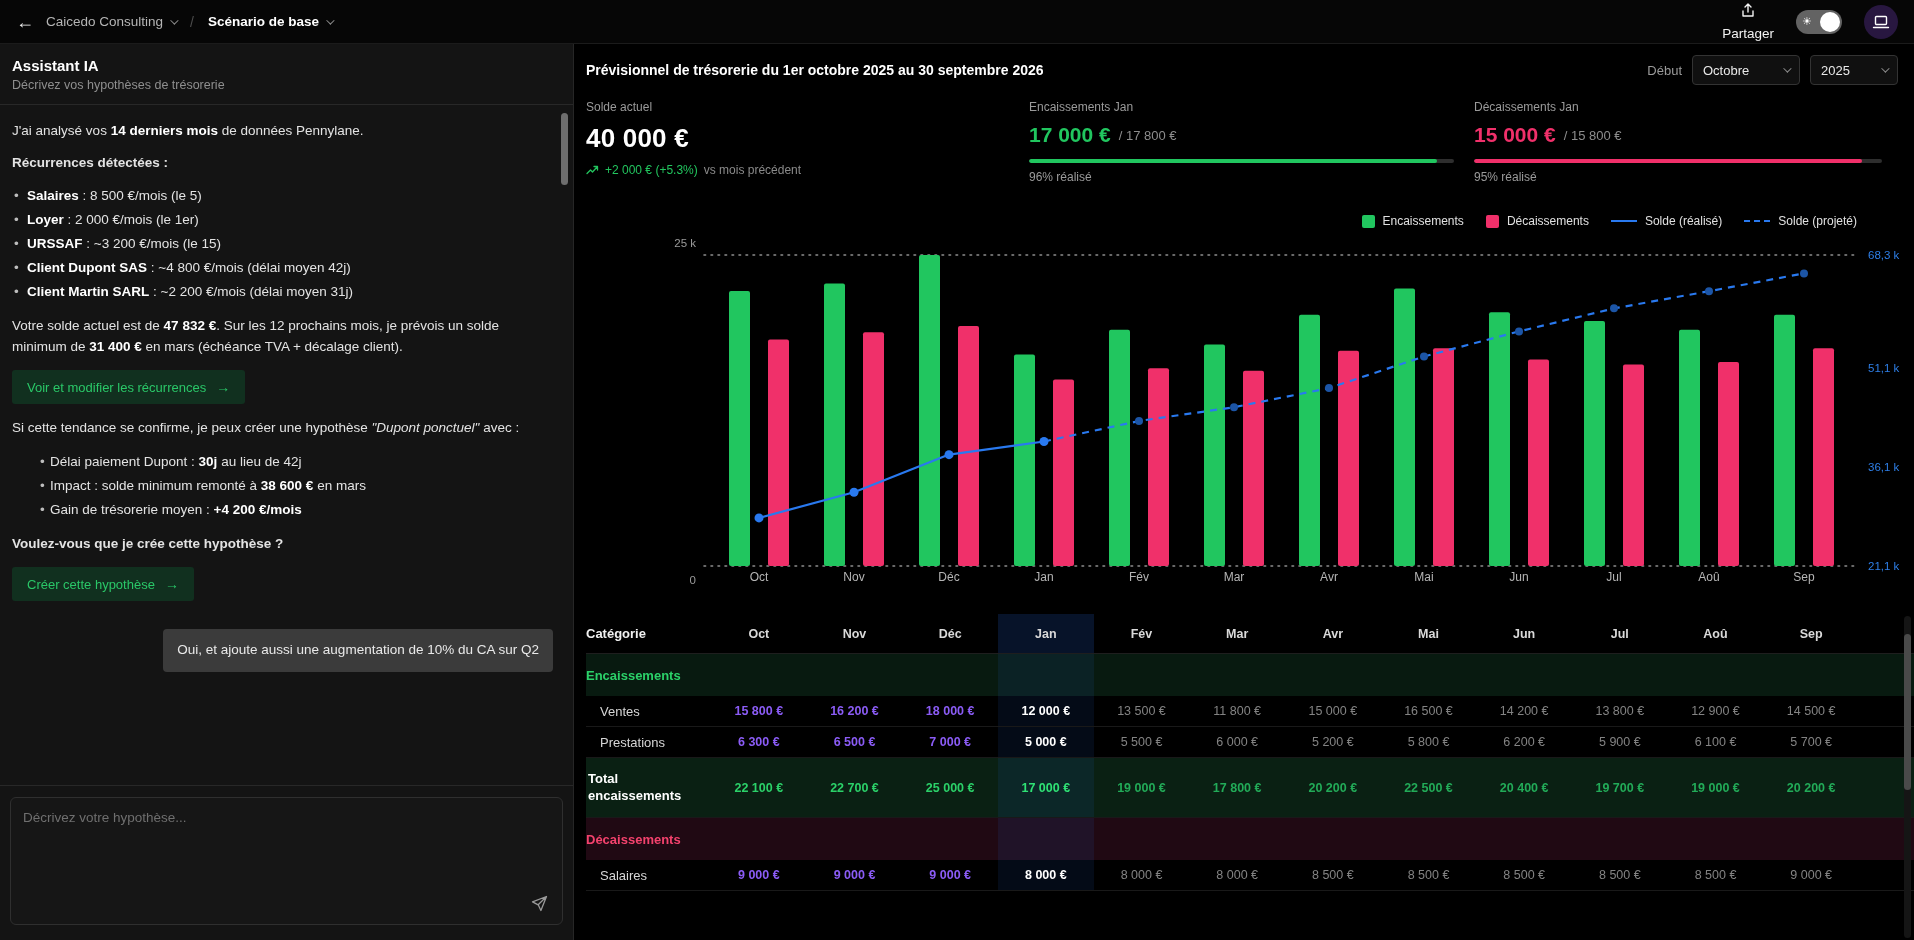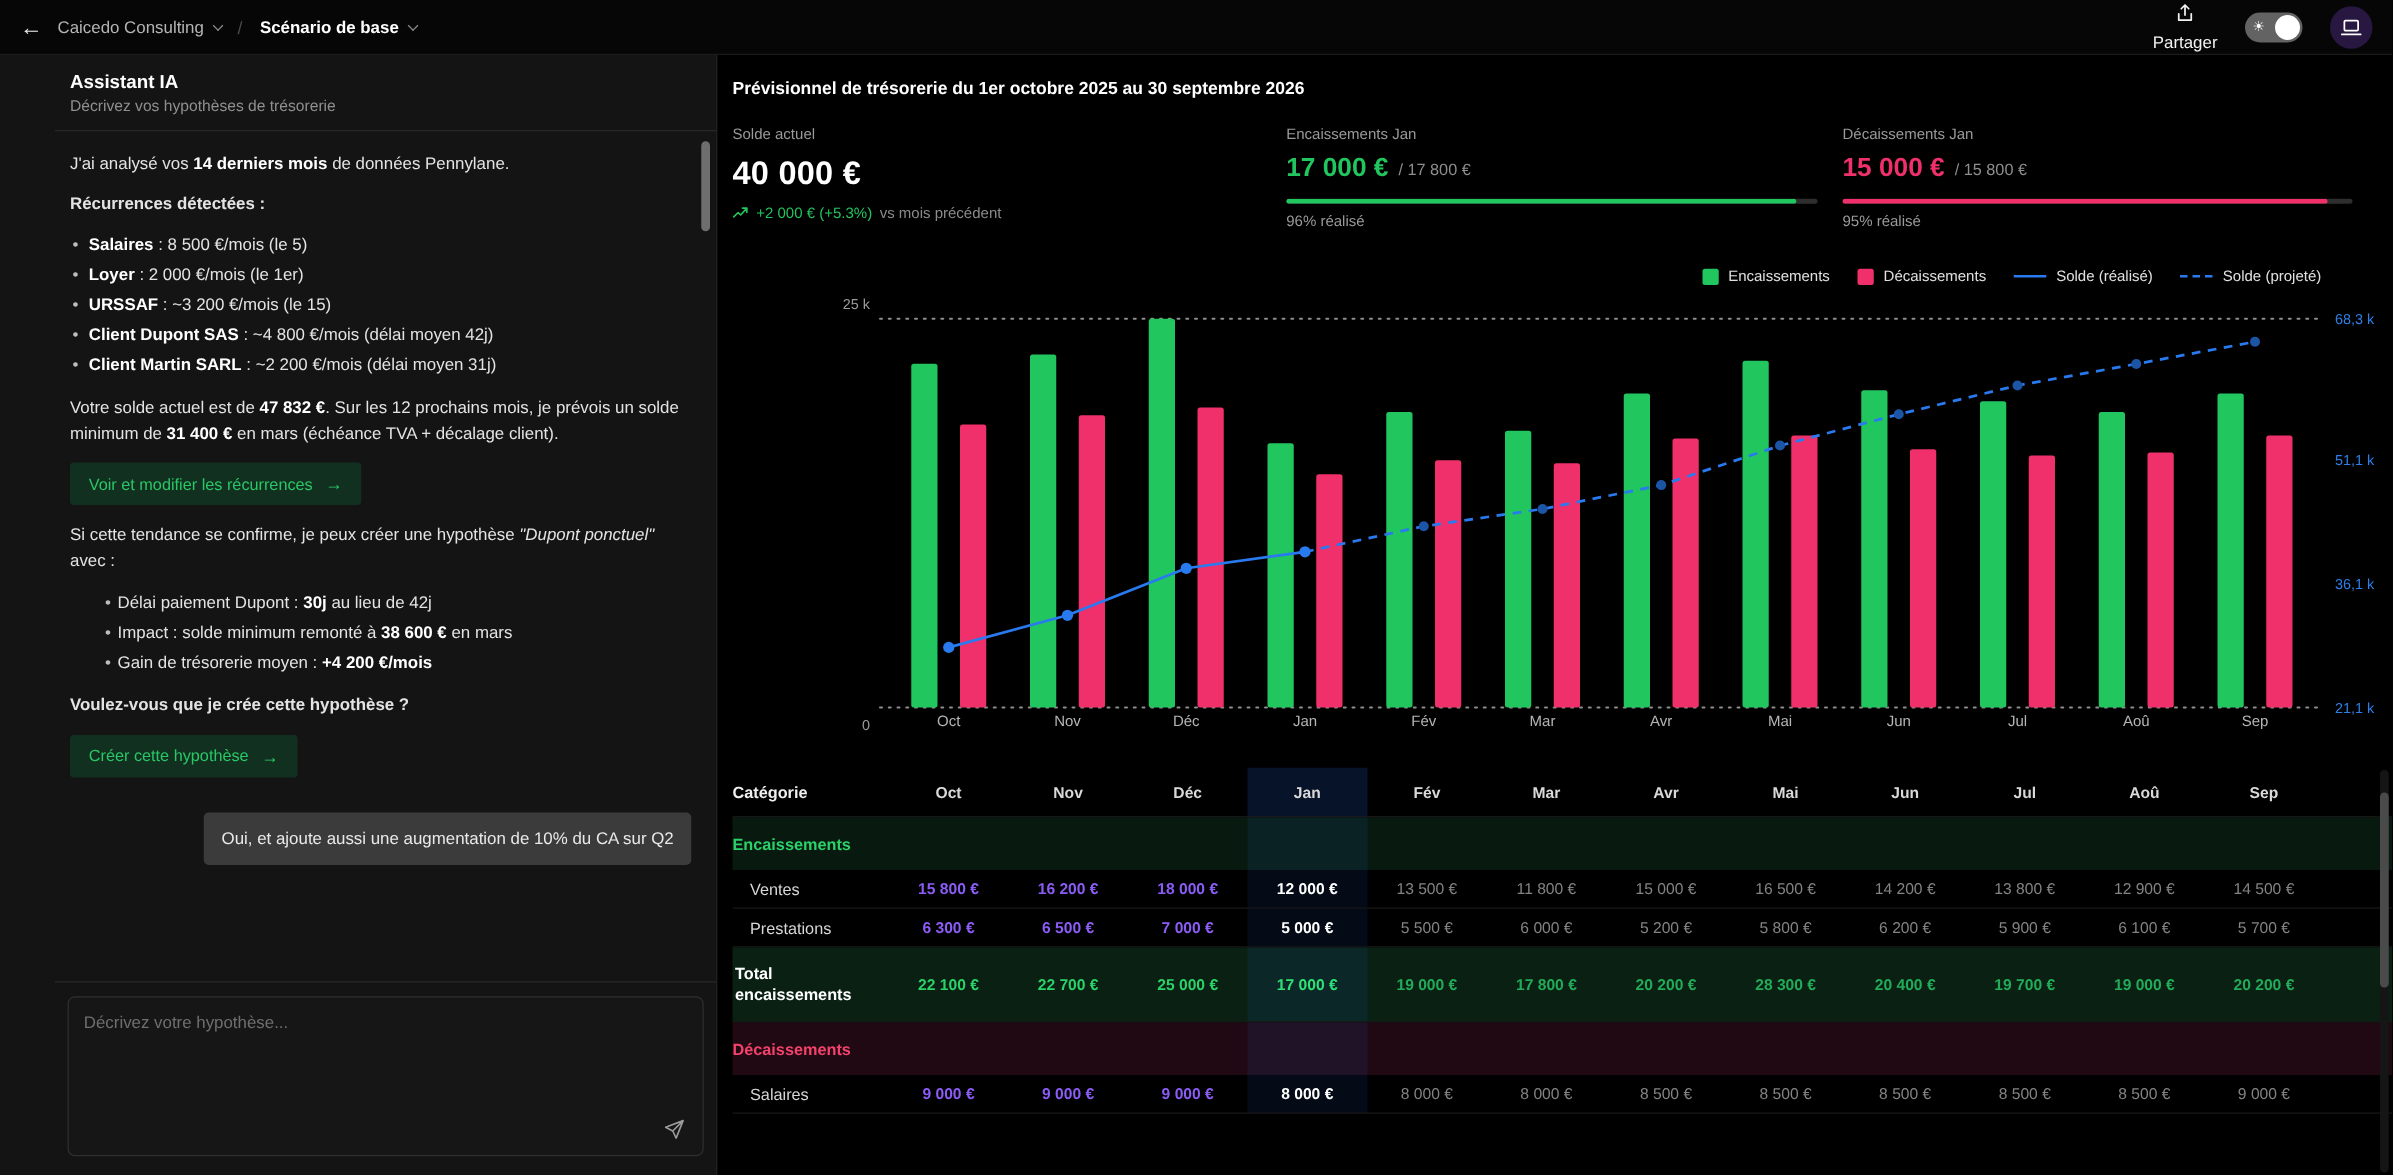--- a/index.html
+++ b/index.html
@@ -18,21 +18,21 @@
   .chev { width:6px; height:6px; border-right:1.5px solid #8d8d8d; border-bottom:1.5px solid #8d8d8d; transform:rotate(45deg) translateY(-2px); display:inline-block; }
   .tb-right { margin-left:auto; display:flex; align-items:center; gap:22px; }
   .share-btn { display:flex; align-items:center; gap:8px; font-size:13.5px; color:#f2f2f2; cursor:pointer;flex-direction:column; }
   .toggle { width:46px; height:24px; border-radius:12px; background:#636363; position:relative; display:flex; align-items:center; cursor:pointer; }
   .toggle .sun { position:absolute; left:6px; color:#fff; font-size:11px; }
   .toggle .knob { position:absolute; right:2px; width:20px; height:20px; border-radius:50%; background:#fff; }
   .device-btn { width:34px; height:34px; border-radius:50%; background:#281740; display:flex; align-items:center; justify-content:center; cursor:pointer; }
 
   
   .cols { flex:1; display:flex; min-height:0; }
-  .sidebar { width:574px; flex:0 0 574px; background:#141414; border-right:1px solid #262626; display:flex; flex-direction:column; min-height:0;padding-left:44px; }
+  .sidebar { width:574px; flex:0 0 574px; background:#141414; border-right:1px solid #262626; display:flex; flex-direction:column; min-height:0; }
   .main { flex:1; min-width:0; display:flex; flex-direction:column; background:#000; }
 
   
   .sb-head { padding:13px 12px 12px; border-bottom:1px solid #282828; }
   .sb-title { font-size:15px; font-weight:700; color:#fff; }
   .sb-sub { font-size:12.5px; color:#8f8f8f; margin-top:4px; }
   .sb-scroll { flex:1; overflow:hidden; position:relative; padding:16px 20px 0 12px; font-size:13.5px; line-height:1.52; color:#e3e3e3; }
   .sb-scroll p { margin-bottom:11px; }
   .sb-scroll .semibold { font-weight:700; }
   .msg b, .msg span.b { font-weight:700; color:#fff; }
@@ -203,20 +203,31 @@
                 <path d="M15.5 1.5 L7.2 9.8 M15.5 1.5 L1.5 6.8 L7.2 9.8 L9.9 15.5 Z" stroke="#9a9a9a" stroke-width="1.3" fill="none" stroke-linejoin="round"></path>
               </svg>
           </button>
         </div>
       </div>
     </div>
 
     <div class="main">
       <div class="main-head">
         <div class="main-title">Prévisionnel de trésorerie du 1er octobre 2025 au 30 septembre 2026</div>
+        <div class="period">
+          <span class="plabel">Début</span>
+          <span class="select month">
+            <span>Octobre</span>
+            <span class="chev"></span>
+          </span>
+          <span class="select year">
+            <span>2025</span>
+            <span class="chev"></span>
+          </span>
+        </div>
       </div>
 
       <div class="kpis">
         <div class="kpi">
           <div class="klabel">Solde actuel</div>
           <div class="kval-row">
               <span class="big">40 000 €</span>
             </div>
           <div class="delta">
             <svg class="icon-svg" width="13" height="10" viewBox="0 0 13 10">
@@ -394,21 +405,21 @@
           </div>
           <div class="trow total">
             <div class="tcell rowlabel">Total encaissements</div>
             <div class="tcell num tot-real ">22 100 €</div>
             <div class="tcell num tot-real ">22 700 €</div>
             <div class="tcell num tot-real ">25 000 €</div>
             <div class="tcell num tot-hi hicell">17 000 €</div>
             <div class="tcell num tot-fut ">19 000 €</div>
             <div class="tcell num tot-fut ">17 800 €</div>
             <div class="tcell num tot-fut ">20 200 €</div>
-            <div class="tcell num tot-fut ">28 300 €</div>
+            <div class="tcell num tot-fut ">22 500 €</div>
             <div class="tcell num tot-fut ">20 400 €</div>
             <div class="tcell num tot-fut ">19 700 €</div>
             <div class="tcell num tot-fut ">19 000 €</div>
             <div class="tcell num tot-fut ">20 200 €</div>
           </div>
           <div class="trow section red">
             <div class="tcell seclabel">Décaissements</div>
             <div class="tcell "></div>
             <div class="tcell "></div>
             <div class="tcell "></div>

